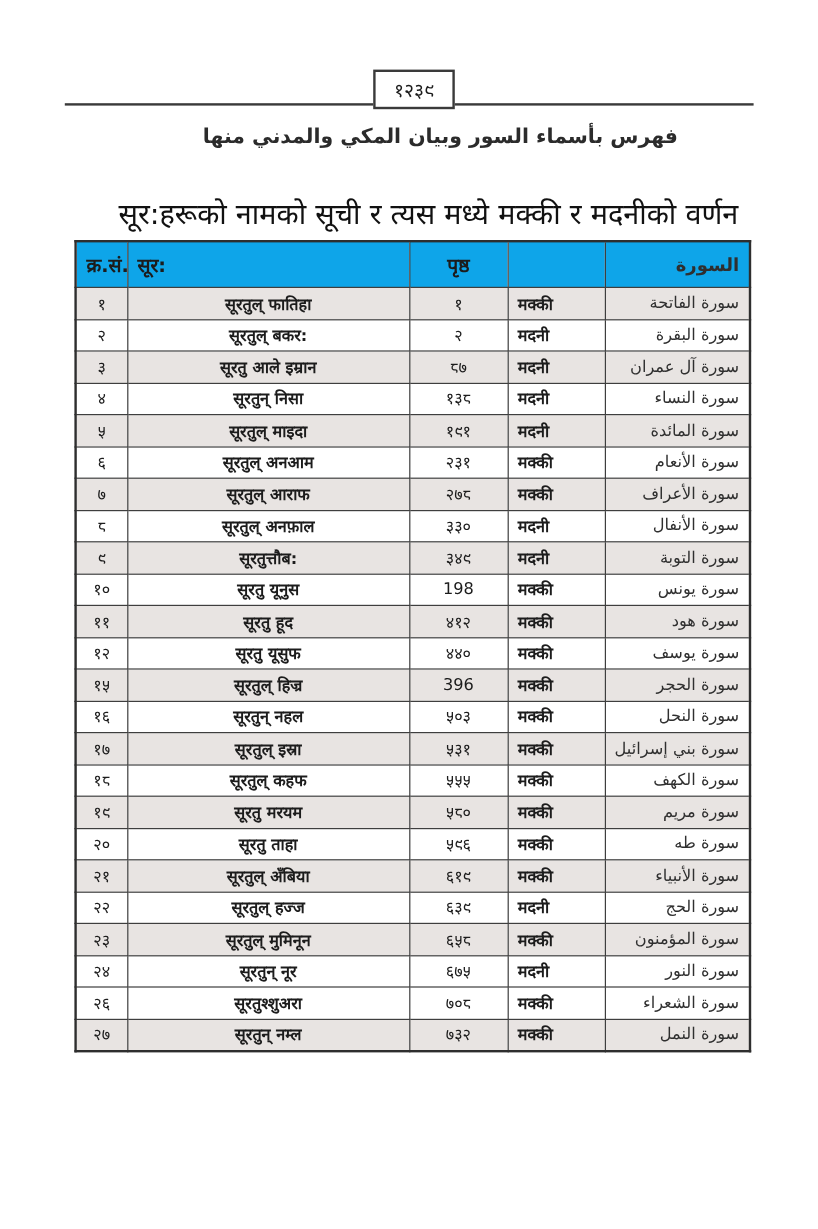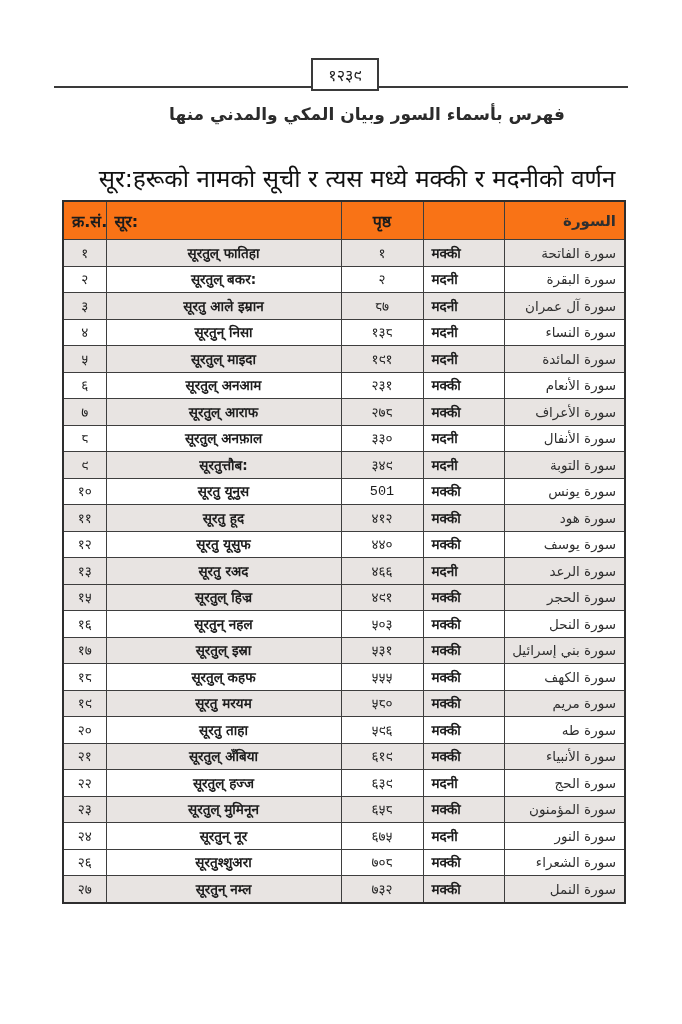--- a/index.html
+++ b/index.html
@@ -73,34 +73,34 @@
   .surah-table th, .surah-table td {
     border: 1px solid #3e3e3e;
     padding: 0 8px;
     overflow: hidden;
     white-space: nowrap;
   }
   .surah-table th {
     height: 37px;
     font-size: 16px;
     font-weight: bold;
-    background: #f97316;
+    background: #0ea5e9;
   }
   .surah-table td {
     height: 25.5px;
     font-size: 13.5px;
   }
   .col-serial  { width: 43px;  }
   .col-surah   { width: 235px; }
   .col-page    { width: 82px;  }
   .col-type    { width: 81px;  }
   .col-arabic  { width: 121px; }
   .cell-serial { text-align: center; }
   .cell-surah  { text-align: center; font-weight: bold; }
-  .cell-page   { text-align: center; font-family: Liberation Mono, monospace; }
+  .cell-page   { text-align: center; }
   .cell-type   { text-align: left; font-weight: bold; }
   .cell-arabic { text-align: right; direction: rtl; font-size: 13px; color: #2f2f2f; }
   th.cell-surah  { text-align: left; }
   th.cell-arabic { font-size: 15px; }
   tr.shade td { background: #e8e4e2; }
 </style>
 </head>
 <body>
 
 <div class="page">
@@ -192,49 +192,42 @@
         <tr class="shade">
           <td class="cell-serial">९</td>
           <td class="cell-surah">सूरतुत्तौब:</td>
           <td class="cell-page">३४९</td>
           <td class="cell-type">मदनी</td>
           <td class="cell-arabic" dir="rtl">سورة التوبة</td>
         </tr>
         <tr>
           <td class="cell-serial">१०</td>
           <td class="cell-surah">सूरतु यूनुस</td>
-          <td class="cell-page">501</td>
+          <td class="cell-page">198</td>
           <td class="cell-type">मक्की</td>
           <td class="cell-arabic" dir="rtl">سورة يونس</td>
         </tr>
         <tr class="shade">
           <td class="cell-serial">११</td>
           <td class="cell-surah">सूरतु हूद</td>
           <td class="cell-page">४१२</td>
           <td class="cell-type">मक्की</td>
           <td class="cell-arabic" dir="rtl">سورة هود</td>
         </tr>
         <tr>
           <td class="cell-serial">१२</td>
           <td class="cell-surah">सूरतु यूसुफ</td>
           <td class="cell-page">४४०</td>
           <td class="cell-type">मक्की</td>
           <td class="cell-arabic" dir="rtl">سورة يوسف</td>
         </tr>
         <tr class="shade">
-          <td class="cell-serial">१३</td>
-          <td class="cell-surah">सूरतु रअद</td>
-          <td class="cell-page">४६६</td>
-          <td class="cell-type">मदनी</td>
-          <td class="cell-arabic" dir="rtl">سورة الرعد</td>
-        </tr>
-        <tr class="shade">
           <td class="cell-serial">१५</td>
           <td class="cell-surah">सूरतुल् हिज्र</td>
-          <td class="cell-page">४९१</td>
+          <td class="cell-page">396</td>
           <td class="cell-type">मक्की</td>
           <td class="cell-arabic" dir="rtl">سورة الحجر</td>
         </tr>
         <tr>
           <td class="cell-serial">१६</td>
           <td class="cell-surah">सूरतुन् नहल</td>
           <td class="cell-page">५०३</td>
           <td class="cell-type">मक्की</td>
           <td class="cell-arabic" dir="rtl">سورة النحل</td>
         </tr>

